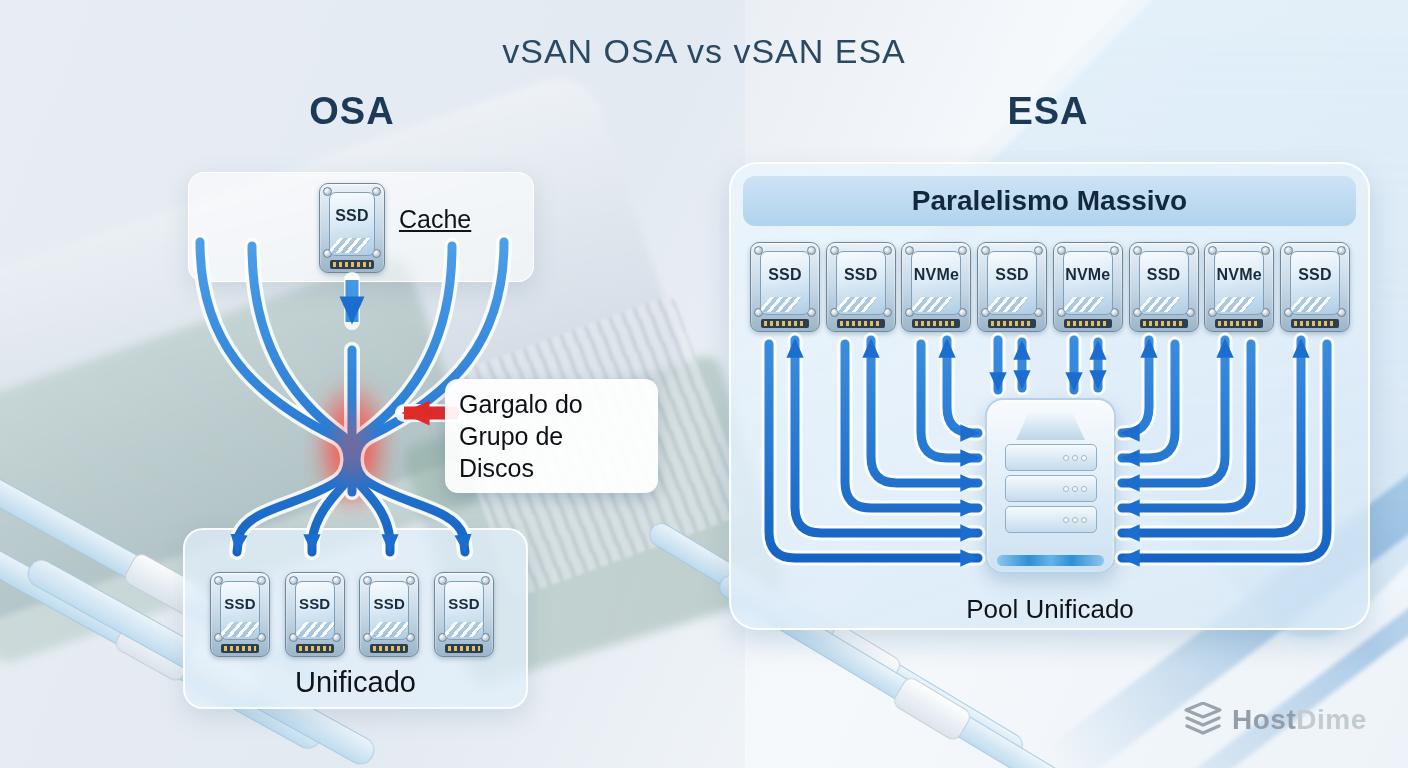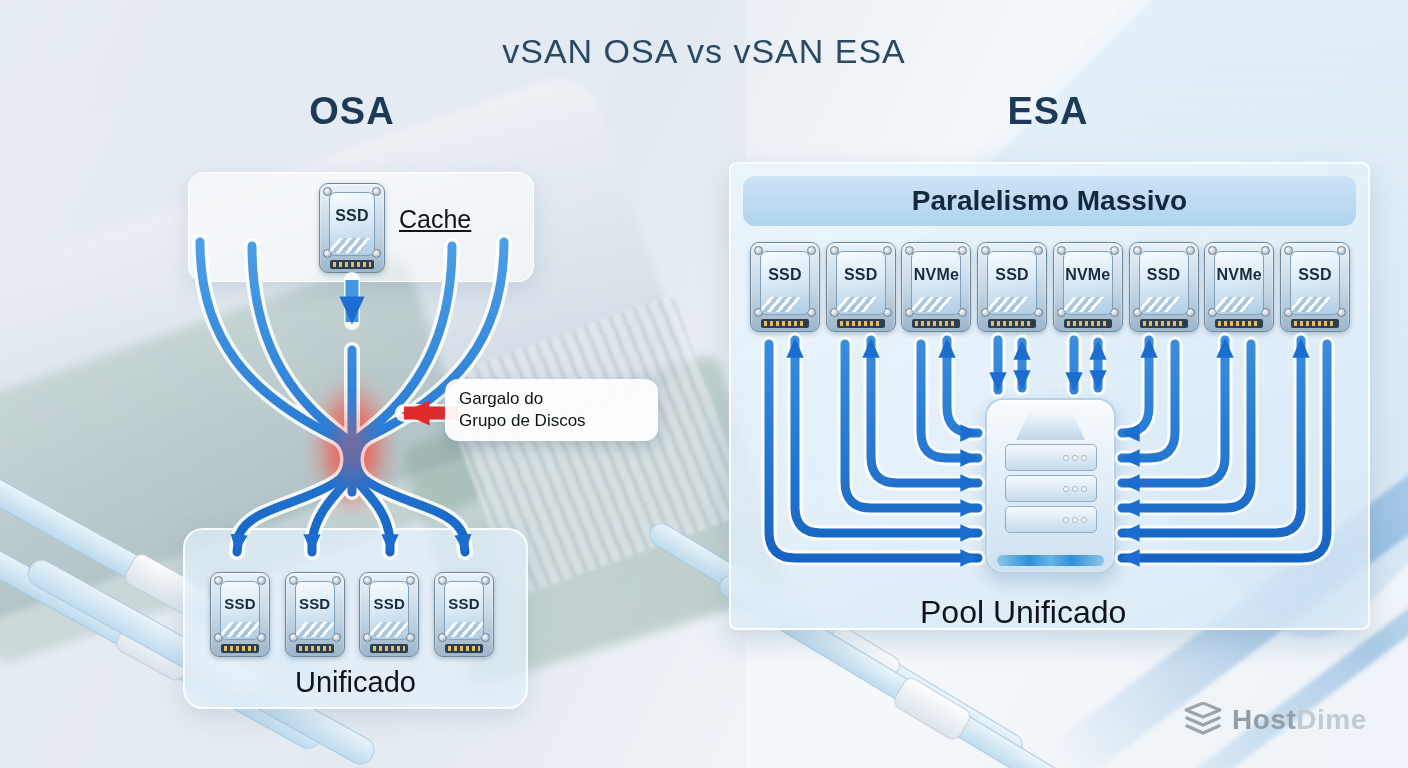--- a/index.html
+++ b/index.html
@@ -55,30 +55,30 @@
   .cache-box{left:188px;top:172px;width:344px;height:108px;}
   .cache-drive{position:absolute;left:130px;top:10px;}
   .cache-label{position:absolute;left:210px;top:32px;font-size:25px;color:#101418;font-weight:500;text-decoration:underline;}
   .capacity-box{left:183px;top:528px;width:341px;height:177px;border-radius:20px;
     background:rgba(224,238,250,.72);border:2px solid rgba(255,255,255,.85);}
   .cap-row{position:absolute;left:25px;top:42px;width:284px;display:flex;justify-content:space-between;}
   .cap-label{position:absolute;left:0;bottom:8px;width:100%;text-align:center;
     font-size:29px;color:#101418;font-weight:500;}
 
   
-  .esa-panel{position:absolute;left:729px;top:162px;width:637px;height:464px;border-radius:8px;
+  .esa-panel{position:absolute;left:729px;top:162px;width:637px;height:464px;border-radius:28px;
     background:linear-gradient(160deg,rgba(235,245,252,.85),rgba(213,231,246,.8));
     border:2px solid rgba(255,255,255,.95);box-shadow:0 12px 28px rgba(100,140,175,.28);
     backdrop-filter:blur(4px);}
   .esa-banner{position:absolute;left:12px;top:12px;width:613px;height:50px;border-radius:12px;
     background:linear-gradient(180deg,#cde3f6,#b0d3ee);
     text-align:center;line-height:50px;font-size:28px;font-weight:600;color:#13283a;}
   .esa-row{position:absolute;left:19px;top:78px;width:600px;display:flex;justify-content:space-between;}
-  .pool-label{position:absolute;left:189px;top:430px;width:260px;
-    font-size:32px;color:#101418;font-weight:500;}
+  .pool-label{position:absolute;left:189px;top:430px;width:260px;text-align:center;
+    font-size:26px;color:#101418;font-weight:500;}
 
   
   .drive{position:relative;width:68px;height:88px;border-radius:9px;
     background:linear-gradient(180deg,#e9f1f8 0%,#c3d5e4 55%,#9cb5c9 100%);
     border:1.5px solid #70889c;box-shadow:inset 0 1px 2px rgba(255,255,255,.9),0 2px 5px rgba(70,100,130,.35);}
   .drive .screw{position:absolute;width:7px;height:7px;border-radius:50%;
     background:radial-gradient(circle at 35% 35%,#ffffff,#b4c2ce 70%);border:1px solid #6e8396;}
   .screw.tl{left:3px;top:3px;}.screw.tr{right:3px;top:3px;}
   .screw.bl{left:3px;bottom:14px;}.screw.br{right:3px;bottom:14px;}
   .drive .face{position:absolute;left:9px;right:9px;top:8px;bottom:16px;border-radius:7px;overflow:hidden;
@@ -105,21 +105,21 @@
     background:linear-gradient(180deg,#f5fafd,#c6dbec);border:1px solid #8fafc8;
     display:flex;align-items:center;justify-content:flex-end;gap:3px;padding-right:9px;box-sizing:border-box;}
   .tray .dot{width:4px;height:4px;border-radius:50%;background:#fdfefe;border:1px solid #9db4c6;}
   .pool-base{position:absolute;left:10px;right:10px;bottom:6px;height:11px;border-radius:6px;
     background:linear-gradient(90deg,#8ec7ec,#2f8fd6 30%,#66b4e7 50%,#2f8fd6 70%,#8ec7ec);}
 
   .arrows{position:absolute;left:0;top:0;z-index:5;pointer-events:none;}
 
   .bottleneck-note{position:absolute;left:445px;top:379px;width:213px;z-index:6;border-radius:13px;
     background:rgba(255,255,255,.93);box-shadow:0 5px 16px rgba(80,110,140,.3);
-    padding:9px 14px;box-sizing:border-box;font-size:17px;line-height:1.28;font-weight:500;color:#0e1114;}
+    padding:9px 14px;box-sizing:border-box;font-size:25px;line-height:1.28;font-weight:500;color:#0e1114;}
 
   .brand{position:absolute;left:1183px;top:702px;display:flex;align-items:center;gap:9px;z-index:6;}
   .brand-text{font-size:28px;font-weight:700;letter-spacing:.5px;}
   .brand-bold{color:#949ea8;}
   .brand-light{color:#c2cad2;}
 </style>
 </head>
 <body>
 
 <div class="stage">

